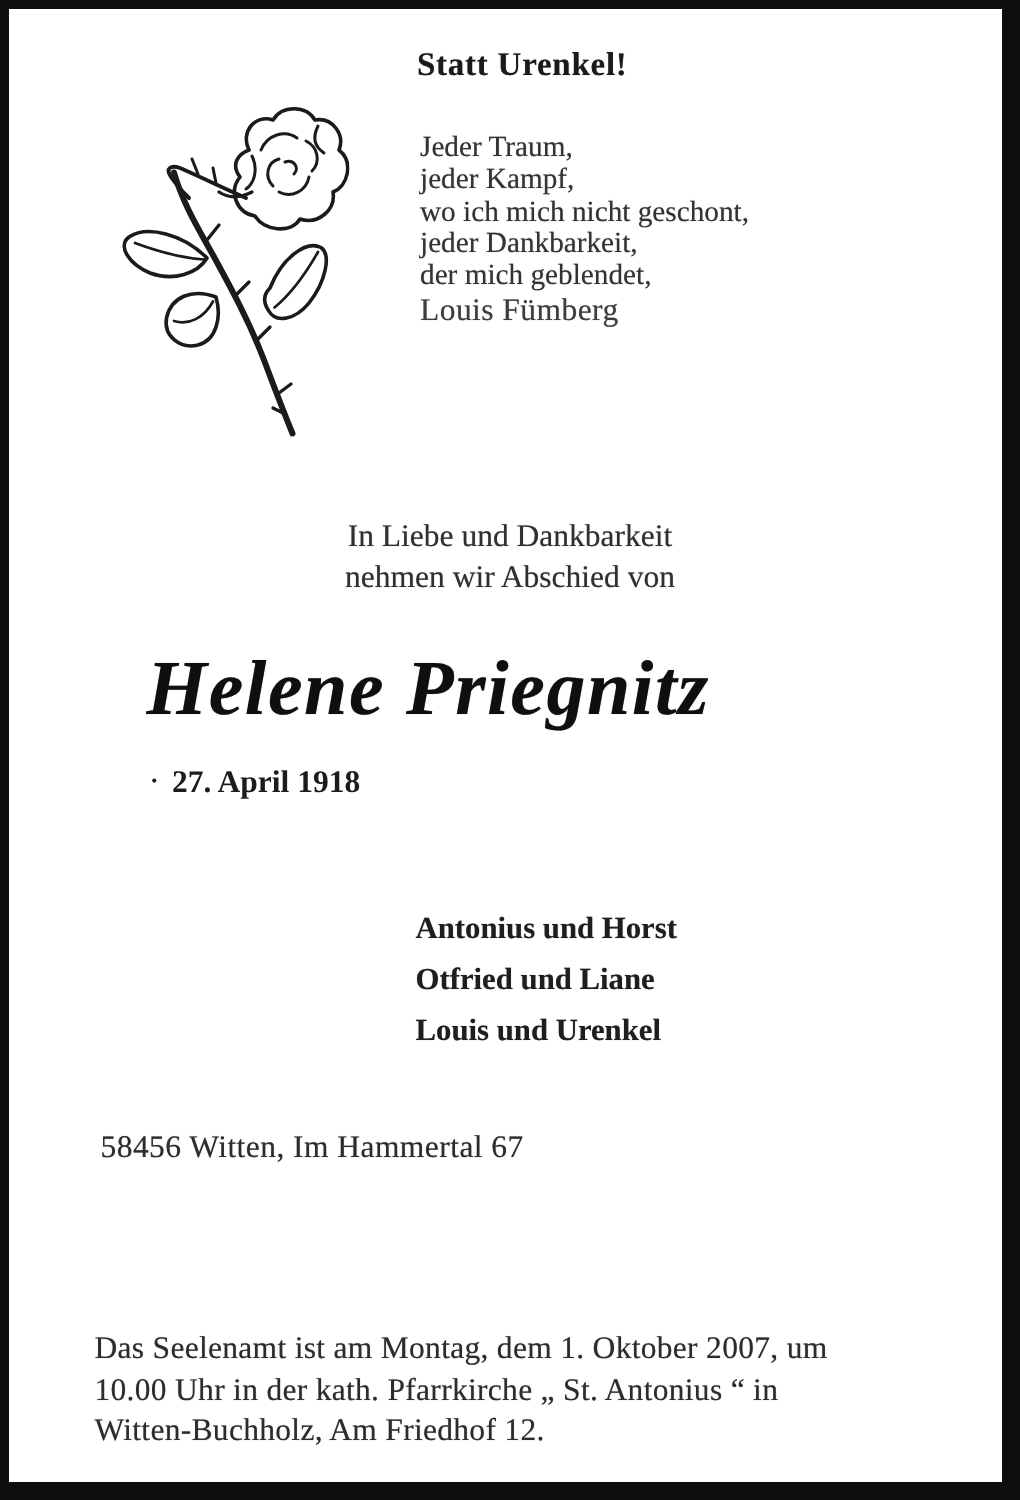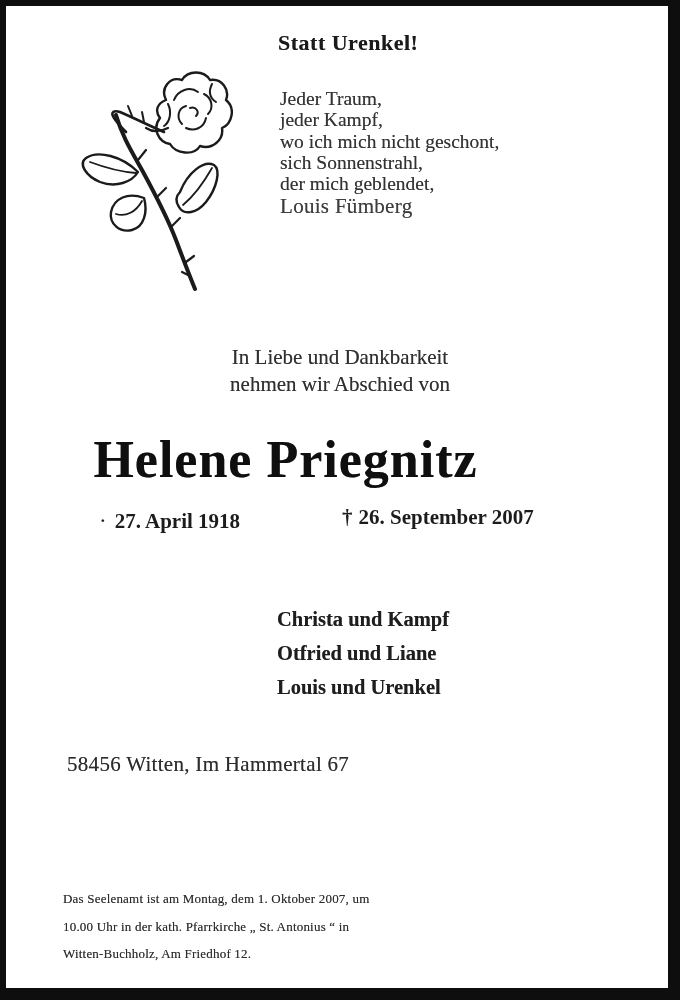--- a/index.html
+++ b/index.html
@@ -29,21 +29,21 @@
     margin-top:2px;font-size:21px;color:#3d3d3d;letter-spacing:.3px;
   }
 
   .intro{
     position:absolute;left:0;top:344px;width:680px;text-align:center;
     font-size:21px;line-height:26.5px;color:#2f2f2f;
   }
 
   .deceased-name{
     position:absolute;left:0;top:430px;width:571px;text-align:center;
-    font-size:52px;font-weight:bold;color:#0f0f0f;letter-spacing:1px;
+    font-size:52px;font-weight:bold;color:#0f0f0f;letter-spacing:1px;font-style:italic;
   }
 
   .dates{position:absolute;left:0;top:505px;width:680px;height:36px;
     font-size:21px;font-weight:bold;color:#1c1c1c;padding-left:12px;}
   .birth-date{position:absolute;left:100px;top:4px;}
   .death-date{position:absolute;left:342px;top:0;}
   .birth-symbol{font-size:17px;vertical-align:2px;padding-right:9px;}
   .death-symbol{padding-right:6px;}
 
   .mourners{
@@ -51,21 +51,21 @@
     font-size:20.5px;font-weight:bold;line-height:34px;color:#1e1e1e;
   }
 
   .address-line{
     position:absolute;left:67px;top:752px;
     font-size:21px;color:#2c2c2c;letter-spacing:.3px;
   }
 
   .service-info{
     position:absolute;left:63px;top:885px;
-    font-size:13px;line-height:27.5px;color:#2c2c2c;letter-spacing:.2px;
+    font-size:21px;line-height:27.5px;color:#2c2c2c;letter-spacing:.2px;
   }
 </style>
 </head>
 <body>
 
 <div class="frame"></div>
 
 <div class="header-line soft">Statt Urenkel!</div>
 
 <div class="rose">
@@ -103,43 +103,40 @@
 
     <path stroke-width="2.4" d="M182,192 C190,172 206,160 216,165 C223,170 219,188 208,202 C199,213 186,216 181,207 C177,201 178,196 182,192 Z"></path>
     <path stroke-width="1.8" d="M214,168 C206,182 196,196 185,205"></path>
   </svg>
 </div>
 
 <div class="poem soft">
   <div>Jeder Traum,</div>
   <div>jeder Kampf,</div>
   <div>wo ich mich nicht geschont,</div>
-  <div>sich Sonnenstrahl,</div>
+  <div>jeder Dankbarkeit,</div>
   <div>der mich geblendet,</div>
   <div class="poem-attribution">Louis Fümberg</div>
 </div>
 
 <div class="intro soft">
   <div>In Liebe und Dankbarkeit</div>
   <div>nehmen wir Abschied von</div>
 </div>
 
 <div class="deceased-name soft">Helene Priegnitz</div>
 
 <div class="dates">
   <span class="birth-date">
     <span class="birth-symbol">·</span><span>27. April 1918</span>
   </span>
-  <span class="death-date">
-    <span class="death-symbol">†</span><span>26. September 2007</span>
-  </span>
 </div>
 
 <div class="mourners soft">
-  <div>Christa und Kampf</div>
+  <div>Antonius und Horst</div>
   <div>Otfried und Liane</div>
   <div>Louis und Urenkel</div>
 </div>
 
 <div class="address-line soft">58456 Witten, Im Hammertal 67</div>
 
 <div class="service-info soft">
   <div>Das Seelenamt ist am Montag, dem 1. Oktober 2007, um</div>
   <div>10.00 Uhr in der kath. Pfarrkirche „ St. Antonius “ in</div>
   <div>Witten-Buchholz, Am Friedhof 12.</div>

